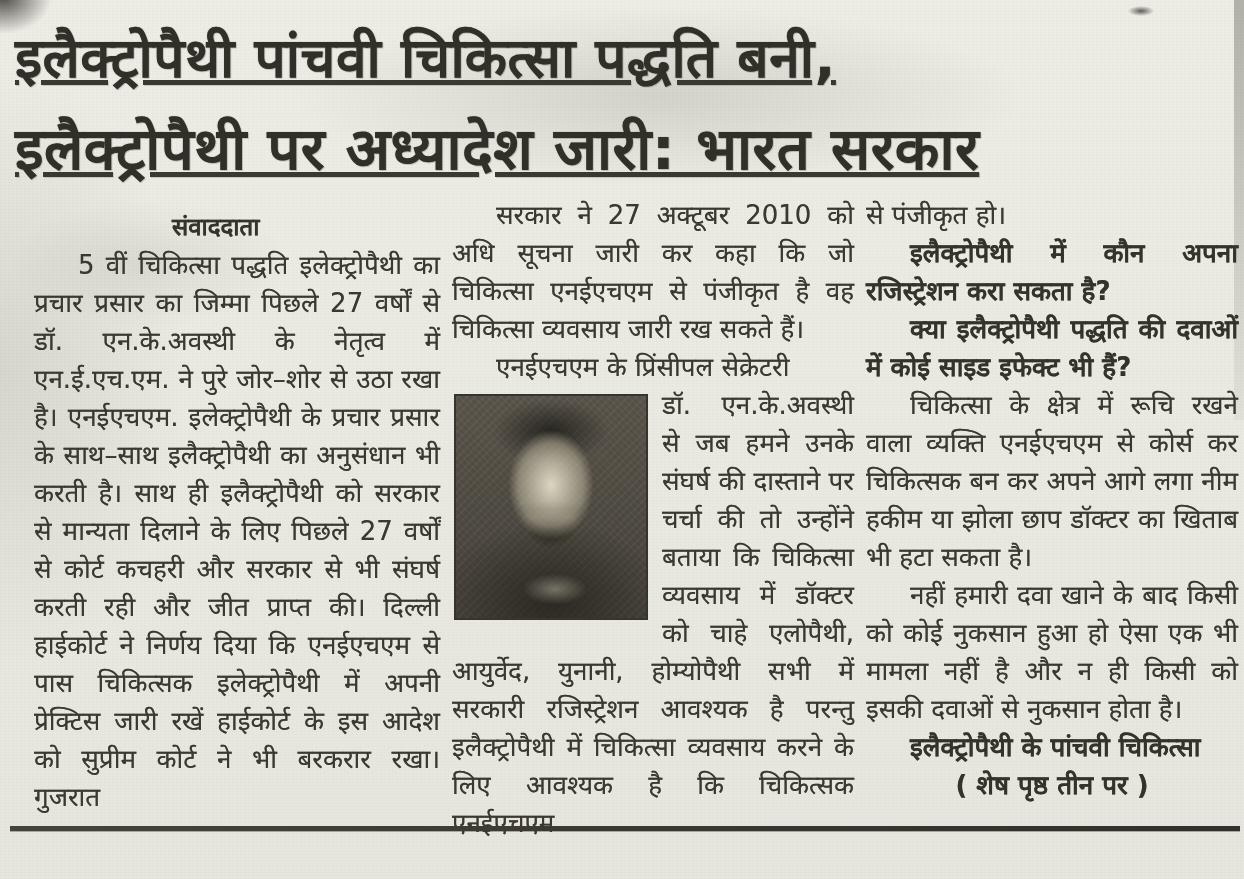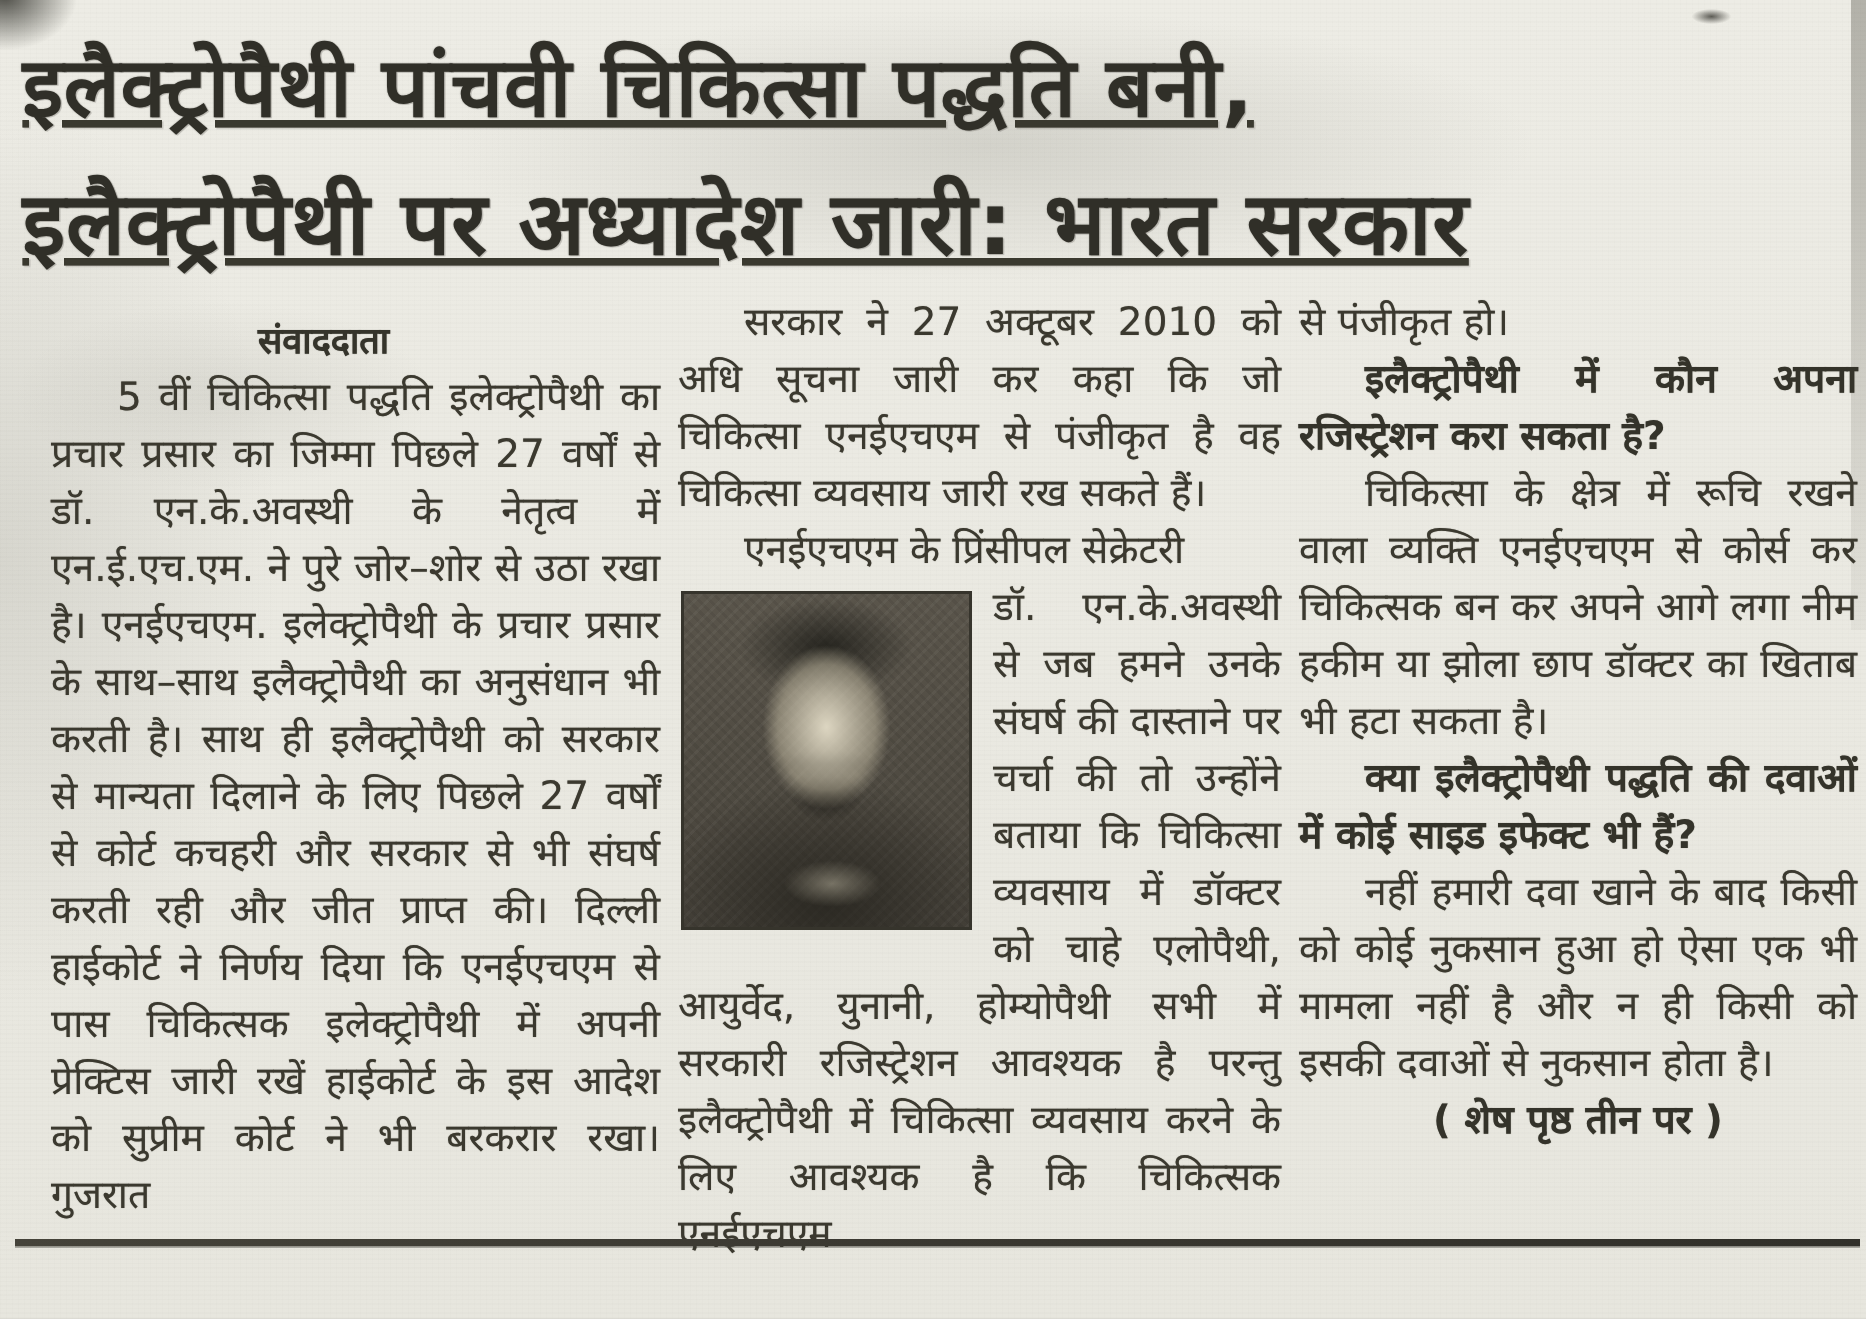--- a/index.html
+++ b/index.html
@@ -123,21 +123,22 @@
     <p class="para indent">एनईएचएम के प्रिंसीपल सेक्रेटरी</p>
     <div class="photo-flow">
       <div class="photo"></div>
       <p class="para">डॉ. एन.के.अवस्थी से जब हमने उनके संघर्ष की दास्ताने पर चर्चा की तो उन्होंने बताया कि चिकित्सा व्यवसाय में डॉक्टर को चाहे एलोपैथी, आयुर्वेद, युनानी, होम्योपैथी सभी में सरकारी रजिस्ट्रेशन आवश्यक है परन्तु इलैक्ट्रोपैथी में चिकित्सा व्यवसाय करने के लिए आवश्यक है कि चिकित्सक एनईएचएम</p>
     </div>
   </div>
 
   <div class="col" id="col3">
     <p class="para">से पंजीकृत हो।</p>
     <p class="para q indent">इलैक्ट्रोपैथी में कौन अपना रजिस्ट्रेशन करा सकता है?</p>
+    <p class="para q indent">क्या इलैक्ट्रोपैथी पद्धति की दवाओं में कोई साइड इफेक्ट भी हैं?</p>
     <p class="para indent">चिकित्सा के क्षेत्र में रूचि रखने वाला व्यक्ति एनईएचएम से कोर्स कर चिकित्सक बन कर अपने आगे लगा नीम हकीम या झोला छाप डॉक्टर का खिताब भी हटा सकता है।</p>
-    <p class="para q indent">क्या इलैक्ट्रोपैथी पद्धति की दवाओं में कोई साइड इफेक्ट भी हैं?</p>
     <p class="para indent">नहीं हमारी दवा खाने के बाद किसी को कोई नुकसान हुआ हो ऐसा एक भी मामला नहीं है और न ही किसी को इसकी दवाओं से नुकसान होता है।</p>
+    <p class="para q indent">इलैक्ट्रोपैथी के पांचवी चिकित्सा</p>
     <p class="para q jump">( शेष पृष्ठ तीन पर )</p>
   </div>
 
   <div class="bottom-rule"></div>
 
 </div>
 
 </body></html>

